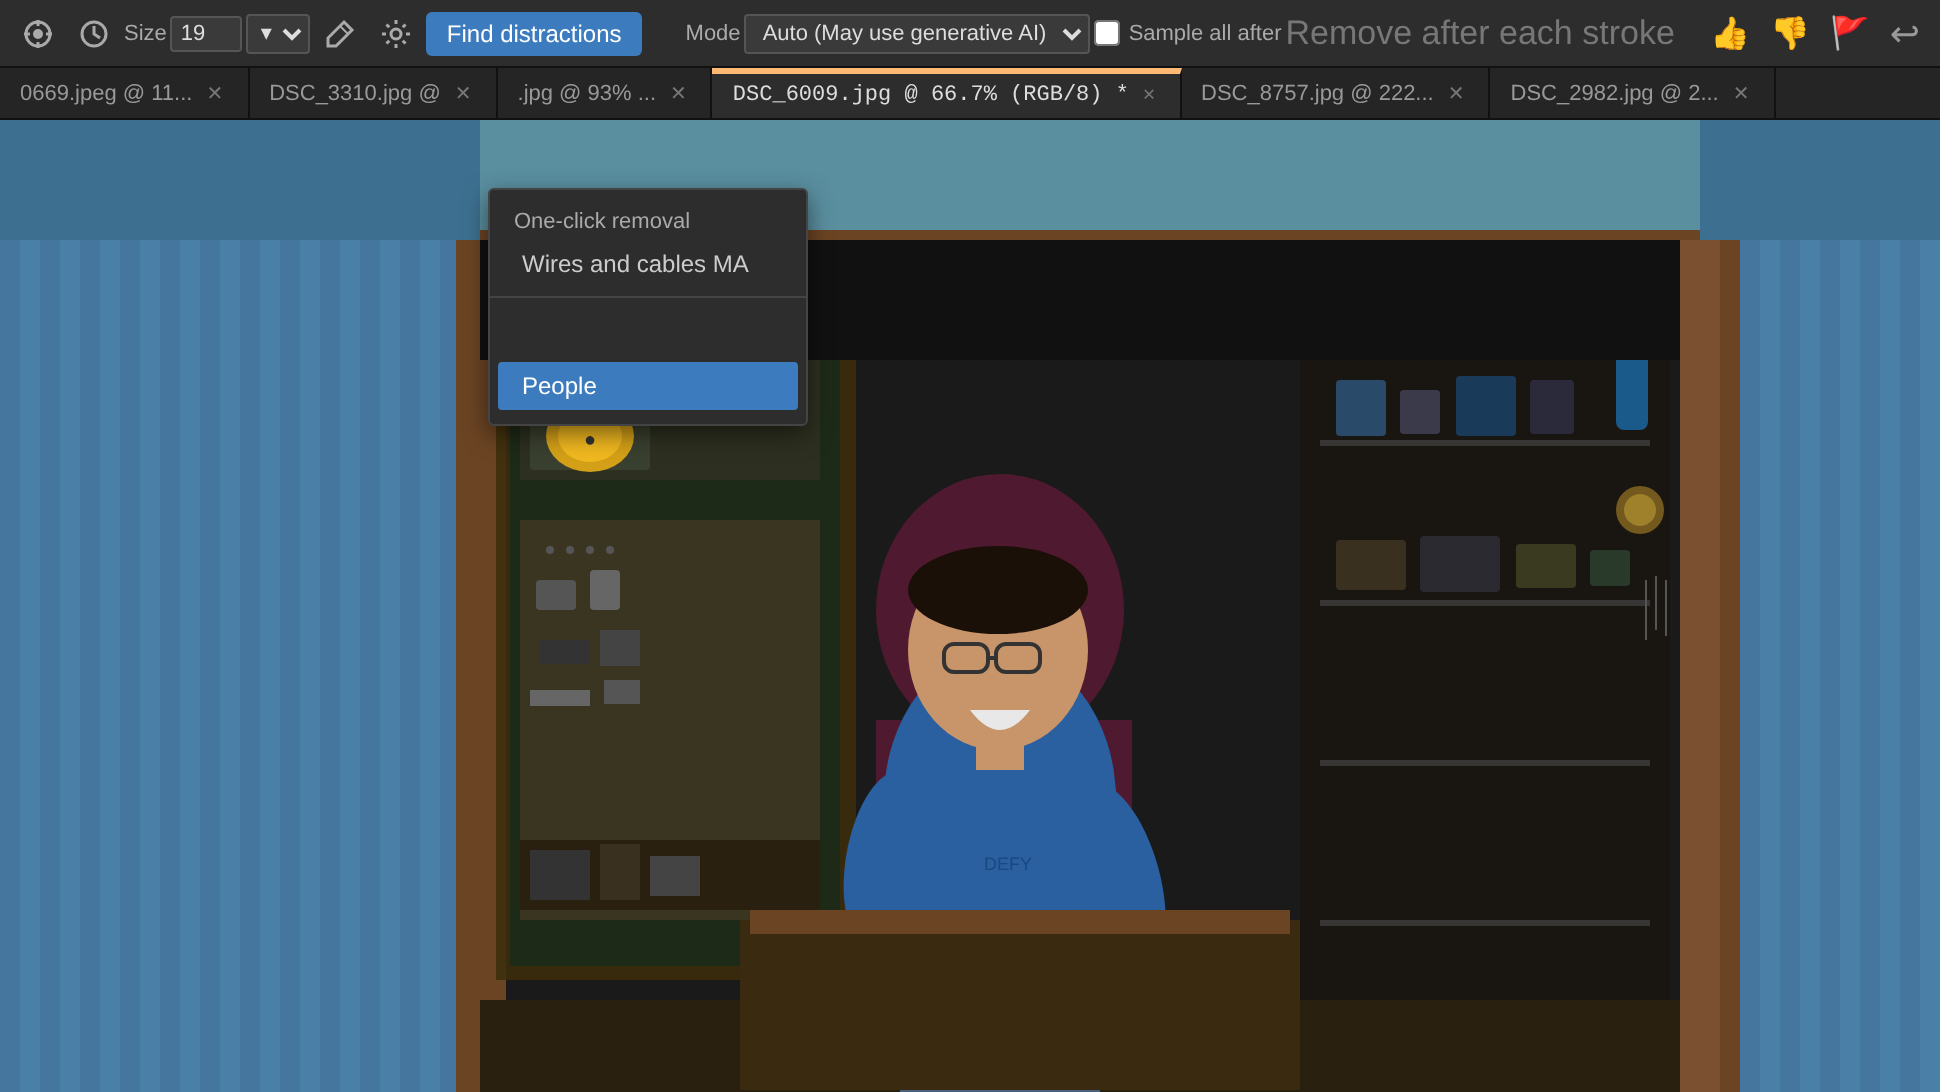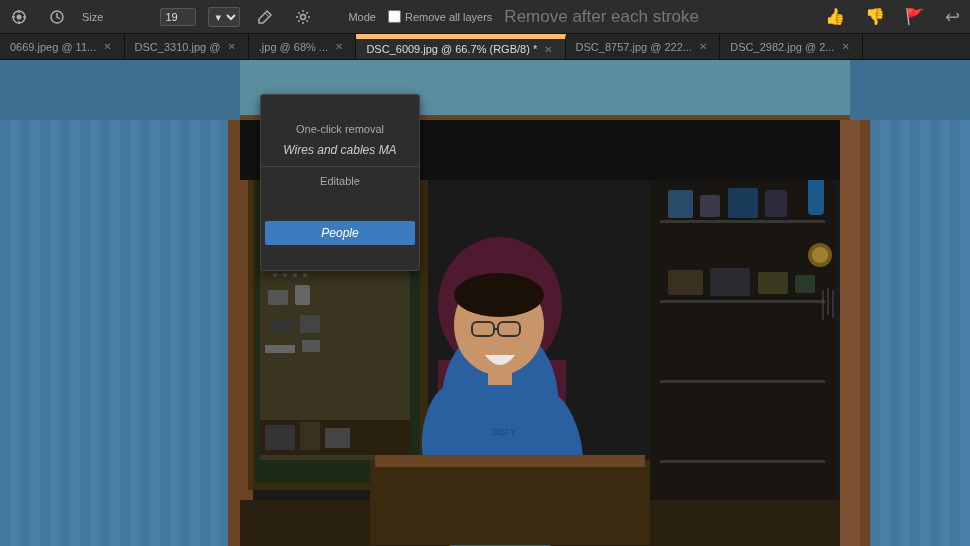--- a/index.html
+++ b/index.html
@@ -5,21 +5,21 @@
     * { margin: 0; padding: 0; box-sizing: border-box; }
     body { width: 970px; height: 546px; overflow: hidden; background: #1e1e1e; font-family: Arial, sans-serif; font-size: 12px; color: #ccc; }
 
     
     #toolbar {
       display: flex;
       align-items: center;
       background: #2d2d2d;
       height: 34px;
       padding: 0 6px;
-      gap: 12px;
+      gap: 2px;
       border-bottom: 1px solid #111;
       position: relative;
       z-index: 10;
     }
 
     .tool-icon-btn {
       background: none;
       border: none;
       color: #ccc;
       cursor: pointer;
@@ -33,21 +33,20 @@
       font-size: 11px;
     }
     .size-input {
       width: 36px;
       background: #3a3a3a;
       border: 1px solid #555;
       color: #ddd;
       font-size: 11px;
       padding: 2px 4px;
       border-radius: 2px;
-      margin-left: 45px;
     }
     .size-dropdown {
       background: #3a3a3a;
       border: 1px solid #555;
       color: #ddd;
       font-size: 11px;
       padding: 2px 2px;
       border-radius: 2px;
       cursor: pointer;
     }
@@ -107,21 +106,21 @@
       align-items: center;
       padding: 0 10px;
       font-size: 11px;
       color: #999;
       border-right: 1px solid #111;
       cursor: pointer;
       white-space: nowrap;
       gap: 5px;
       min-width: 0;
     }
-    .tab.active { background: #2d2d2d; color: #ddd; border-top: 5px solid #fdba74; }
+    .tab.active { background: #2d2d2d; color: #ddd; border-top: 3px solid #fdba74; font-family: Liberation Mono, monospace; }
     .tab .close-x {
       color: #777;
       font-size: 10px;
       cursor: pointer;
       padding: 0 2px;
     }
 
     
     #canvas-area {
       width: 970px;
@@ -135,43 +134,41 @@
       width: 100%;
       height: 100%;
       position: absolute;
       top: 0; left: 0;
     }
 
     
     #find-dropdown {
       position: absolute;
       top: 34px;
-      left: 260px;
+      left: 244px;
       background: #2d2d2d;
       border: 1px solid #444;
       border-radius: 3px;
       width: 160px;
       z-index: 100;
-      padding: 24px 0;
+      padding: 6px 0;
       box-shadow: 0 4px 12px rgba(0,0,0,0.5);
-      text-align: center;
     }
     .dropdown-section-title {
       color: #aaa;
       font-size: 11px;
       padding: 4px 12px 2px;
     }
     .dropdown-item {
       padding: 5px 12px;
       font-size: 12px;
       color: #ccc;
       cursor: pointer;
       border-radius: 2px;
       margin: 1px 4px;
-      font-style: italic;
     }
     .dropdown-item.selected {
       background: #3c7cbe;
       color: #fff;
       margin-top: 32px;
     }
     .dropdown-divider {
       border: none;
       border-top: 1px solid #444;
       margin: 4px 0;
@@ -213,26 +210,34 @@
     </svg>
   </button>
 
   <button class="tool-icon-btn">
     <svg width="16" height="16" viewBox="0 0 16 16" fill="none">
       <circle cx="8" cy="8" r="2.5" stroke="#aaa" stroke-width="1.5"></circle>
       <path d="M8 1v2M8 13v2M1 8h2M13 8h2M3.22 3.22l1.42 1.42M11.36 11.36l1.42 1.42M3.22 12.78l1.42-1.42M11.36 4.64l1.42-1.42" stroke="#aaa" stroke-width="1.5"></path>
     </svg>
   </button>
 
+  <div style="position:relative;">
+    <button class="find-distractions-btn">
+      <span>Find distractions</span>
+    </button>
+  </div>
 
   <span class="mode-label">Mode</span>
+  <select class="mode-select">
+    <option>Auto (May use generative AI)</option>
+  </select>
 
   <div class="checkbox-wrapper">
     <input type="checkbox" style="">
-    <span>Remove all layers</span>
+    <span>Sample all after</span>
   </div>
 
   <span class="remove-label">Remove after each stroke</span>
 
   <div class="spacer"></div>
 
   <button class="feedback-btn">👍</button>
   <button class="feedback-btn">👎</button>
   <button class="feedback-btn">🚩</button>
   <button class="feedback-btn" style="font-size:18px;">↩</button>
@@ -241,21 +246,21 @@
 <div id="tabs">
   <div class="tab">
     <span>0669.jpeg @ 11...</span>
     <span class="close-x">✕</span>
   </div>
   <div class="tab">
     <span>DSC_3310.jpg @</span>
     <span class="close-x">✕</span>
   </div>
   <div class="tab">
-    <span>.jpg @ 68% ...</span>
+    <span>.jpg @ 93% ...</span>
     <span class="close-x">✕</span>
   </div>
   <div class="tab active">
     <span>DSC_6009.jpg @ 66.7% (RGB/8) *</span>
     <span class="close-x">✕</span>
   </div>
   <div class="tab">
     <span>DSC_8757.jpg @ 222...</span>
     <span class="close-x">✕</span>
   </div>
@@ -404,16 +409,15 @@
     <rect x="840" y="280" width="8" height="25" fill="#8a7a50" rx="2"></rect>
     <rect x="840" y="380" width="8" height="25" fill="#8a7a50" rx="2"></rect>
 
     <rect x="840" y="60" width="20" height="426" fill="#7a5030"></rect>
   </svg>
 
   <div id="find-dropdown">
     <div class="dropdown-section-title">One-click removal</div>
     <div class="dropdown-item">Wires and cables MA</div>
     <hr class="dropdown-divider">
-    <div class="dropdown-section-title">Editable</div>
     <div class="dropdown-item selected">People</div>
   </div>
 </div>
 
 </body></html>

